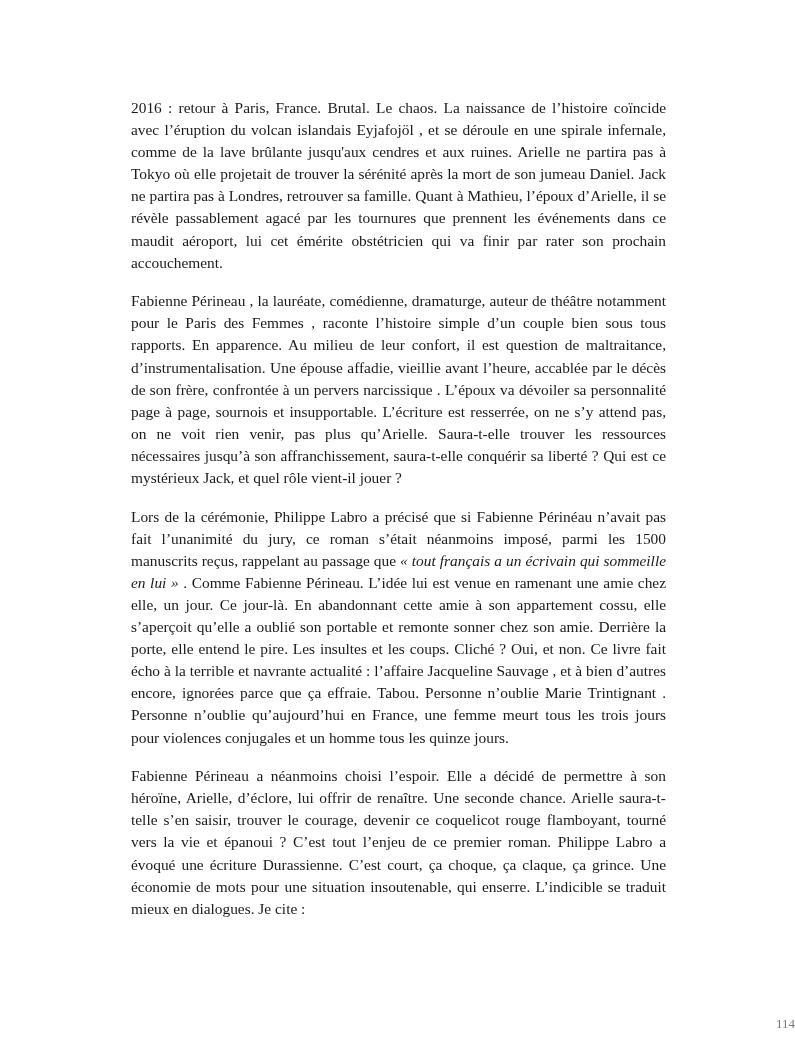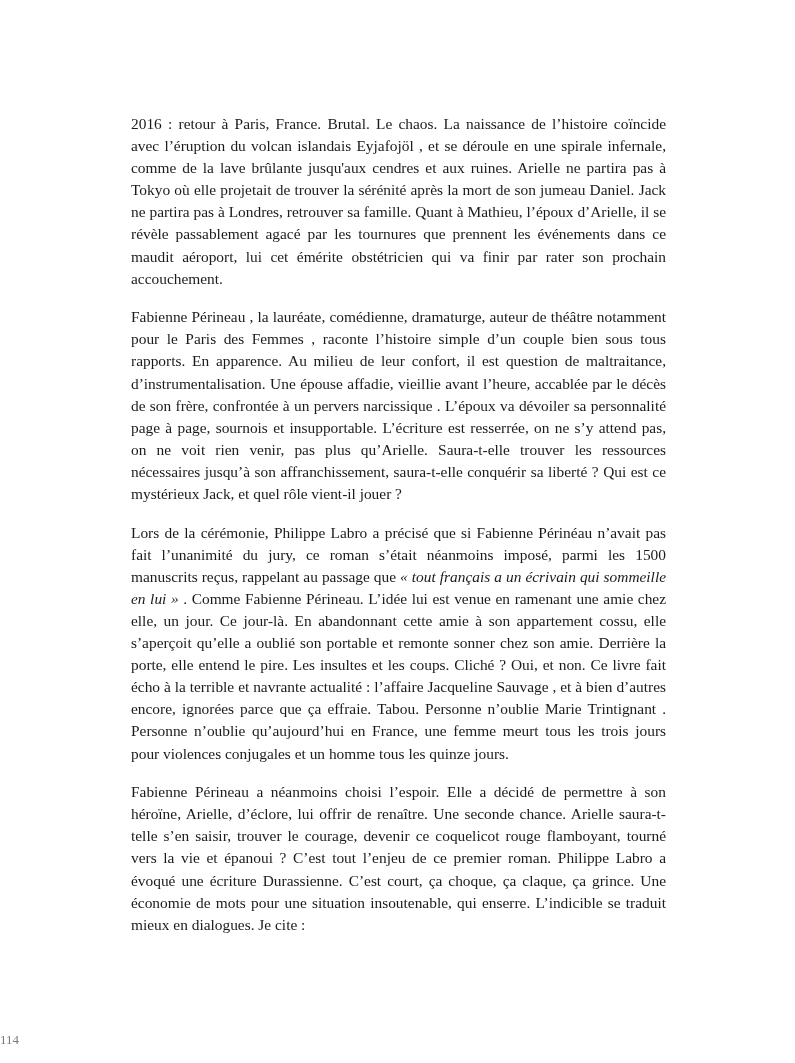--- a/index.html
+++ b/index.html
@@ -1,28 +1,28 @@
 <!DOCTYPE html>
 <html><head>
   <meta charset="utf-8">
   <style>
     html, body { margin: 0; padding: 0; background: #ffffff; }
     body { width: 795px; height: 1063px; position: relative; overflow: hidden; }
     .page {
-      position: absolute; left: 0; top: 16px; width: 795px; height: 852px; background: #fff;
+      position: absolute; left: 0; top: 0; width: 795px; height: 852px; background: #fff;
     }
     .text-column {
       position: absolute; left: 131px; top: 97px; width: 535px;
       font-family: "Liberation Serif", "DejaVu Serif", serif;
       font-size: 15.4px; line-height: 22.1px; color: #1a1a1a;
     }
     .para { margin: 0 0 16.5px 0; text-align: justify; text-align-last: left; }
     .para em { font-style: italic; }
     .page-number {
-      position: absolute; left: 0; width: 795px; top: 1016px; text-align: left;
+      position: absolute; left: 0; width: 795px; top: 1016px; text-align: right;
       font-family: "Liberation Serif", "DejaVu Serif", serif; font-size: 13px; color: #7a7a7a;
     }
   </style>
 </head>
 <body>
 
 <div class="page">
   <div class="text-column">
     <p class="para">
       <span>2016 : retour à Paris, France. Brutal. Le chaos. La naissance de l’histoire coïncide avec l’éruption du volcan islandais Eyjafojöl , et se déroule en une spirale infernale, comme de la lave brûlante jusqu'aux cendres et aux ruines. Arielle ne partira pas à Tokyo où elle projetait de trouver la sérénité après la mort de son jumeau Daniel. Jack ne partira pas à Londres, retrouver sa famille. Quant à Mathieu, l’époux d’Arielle, il se révèle passablement agacé par les tournures que prennent les événements dans ce maudit aéroport, lui cet émérite obstétricien qui va finir par rater son prochain accouchement.</span>

